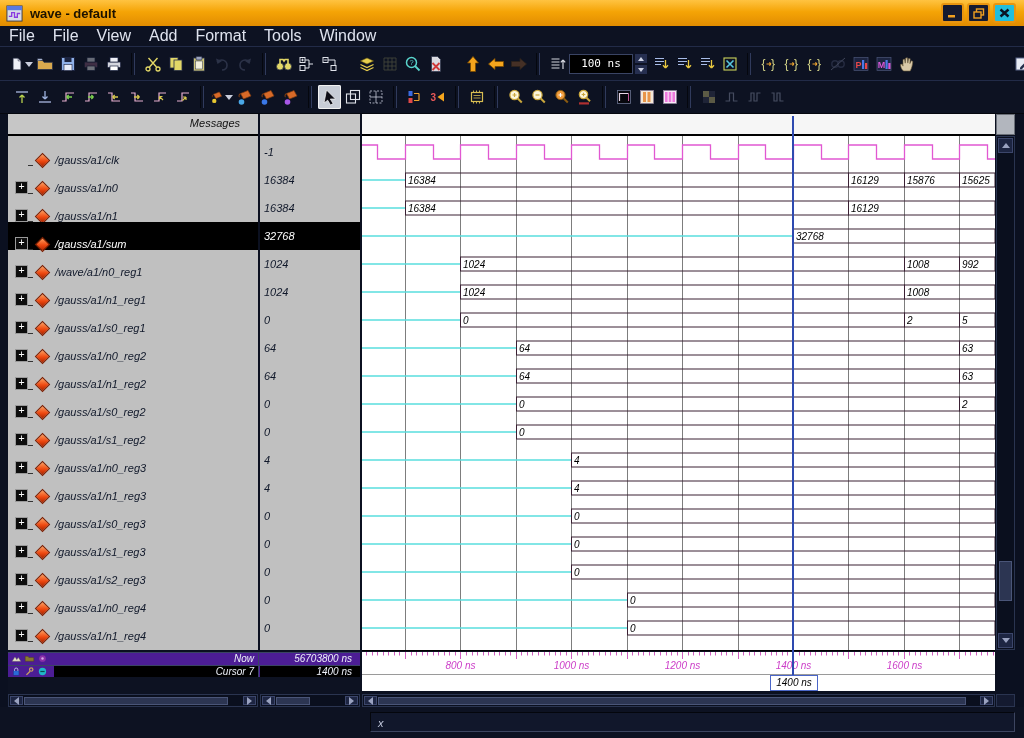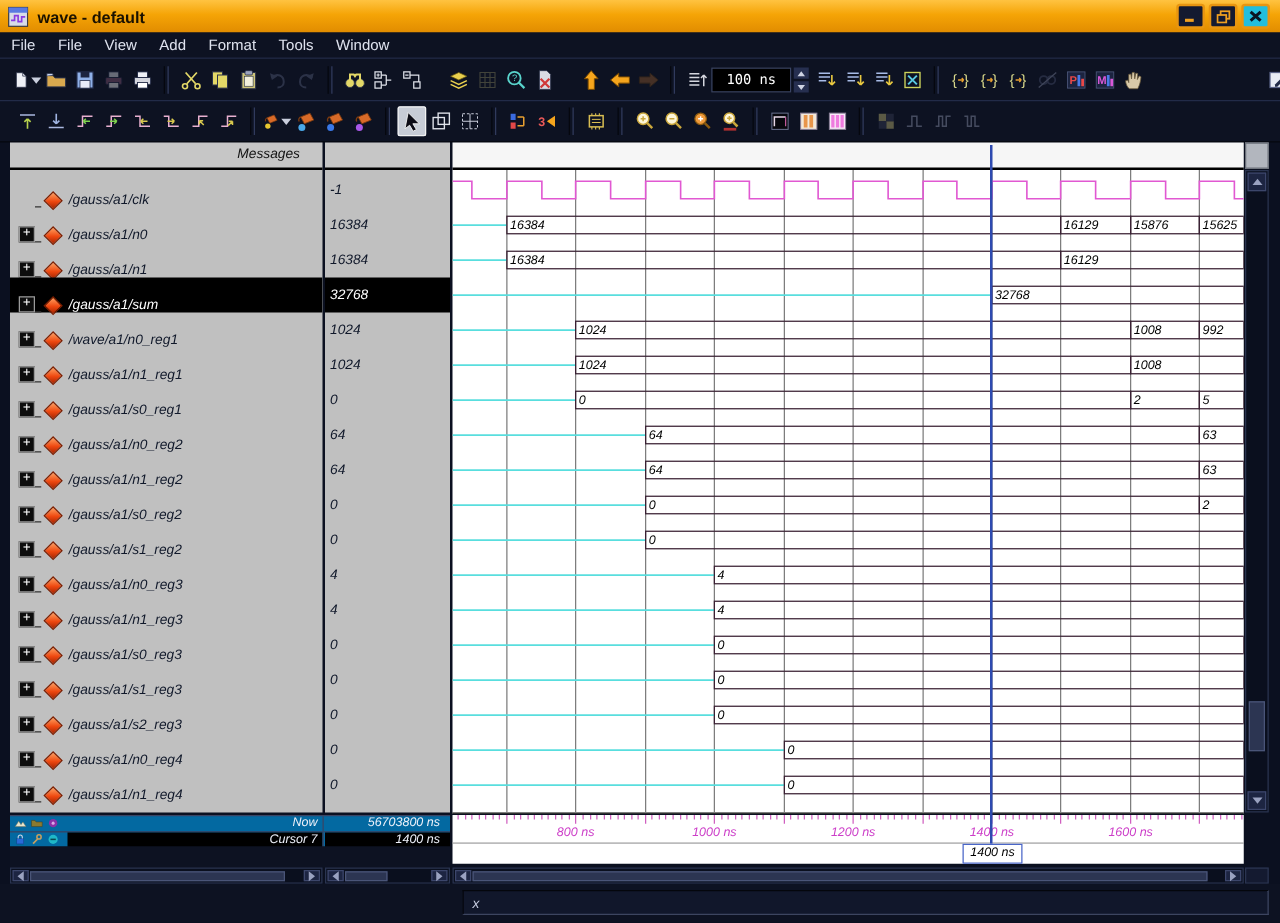--- a/index.html
+++ b/index.html
@@ -11,21 +11,21 @@
     background:linear-gradient(#ffc341,#f5a406 45%,#e18c00);display:flex;align-items:center;}
   #title-icon{width:17px;height:17px;margin-left:6px;}
   #title-text{margin-left:7px;font-size:13px;font-weight:bold;color:#1c1200;}
   .winbtns{margin-left:auto;margin-right:8px;display:flex;gap:3px;}
   .wbtn{width:19px;height:16px;border:2px solid #e89510;background:#141a30;border-radius:3px;
         display:flex;align-items:center;justify-content:center;}
   .wbtn.close{background:#22bedd;}
   
   #menubar{position:absolute;left:0;top:26px;width:1024px;height:20px;background:#0d1222;
     display:flex;align-items:center;border-bottom:1px solid #05070e;}
-  .menu-item{padding:2px 9px;font-size:12px;color:#dfe3ef;}
+  .menu-item{padding:2px 9px;font-size:16px;color:#dfe3ef;}
   
   .toolbar{position:absolute;left:0;width:1024px;background:#0d1222;display:flex;align-items:center;
     border-top:1px solid #222b48;}
   #tb1{top:46px;height:34px;}
   #tb2{top:80px;height:32px;border-bottom:1px solid #05070e;}
   .ticon{width:23px;height:24px;display:flex;align-items:center;justify-content:center;flex:0 0 auto;}
   .ticon.faded{opacity:.4;}
   .ticon.act{background:#c7ccd6;box-shadow:inset 0 0 0 1px #f2f2f2;border-radius:2px;}
   .tb-sep{width:2px;height:22px;border-left:1px solid #05070e;border-right:1px solid #303a5c;margin:0 6px;flex:0 0 auto;}
   .tb-gap{width:14px;flex:0 0 auto;}
@@ -66,21 +66,21 @@
   .sb-btn{position:absolute;background:#1d2542;border:1px solid #3c466b;box-sizing:border-box;
       display:flex;align-items:center;justify-content:center;}
   .tri{width:0;height:0;}
   .tri.l{border-top:4px solid transparent;border-bottom:4px solid transparent;border-right:5px solid #9aa2c0;}
   .tri.r{border-top:4px solid transparent;border-bottom:4px solid transparent;border-left:5px solid #9aa2c0;}
   .tri.u{border-left:4px solid transparent;border-right:4px solid transparent;border-bottom:5px solid #9aa2c0;}
   .tri.d{border-left:4px solid transparent;border-right:4px solid transparent;border-top:5px solid #9aa2c0;}
   .hsb{top:694px;height:13px;background:#0a0f1e;border:1px solid #2a3450;box-sizing:border-box;}
   .thumb{position:absolute;background:#2c3552;border:1px solid #4a5578;box-sizing:border-box;}
   
-  .frow{left:8px;width:352px;height:12px;background:#0369a1;border-top:1px solid #3a4464;font-size:10px;color:#eef1fa;}
+  .frow{left:8px;width:352px;height:12px;background:#4c1d95;border-top:1px solid #3a4464;font-size:10px;color:#eef1fa;}
   .frow .divl{position:absolute;left:250px;top:0;bottom:0;border-left:1px solid #3a4464;}
   .f-label{position:absolute;right:106px;top:0;line-height:12px;}
   .f-value{position:absolute;right:8px;top:0;line-height:12px;}
   .blackfield{position:absolute;top:0;bottom:0;background:#000;}
   .ficons{position:absolute;left:3px;top:0;display:flex;gap:2px;}
   
   #ruler{left:362px;top:652px;width:633px;height:22px;background:#fff;border-bottom:1px solid #9a9a9a;}
   #cursor-track{left:362px;top:675px;width:633px;height:16px;background:#fff;}
   #cursor-line{width:2px;background:#2e4ab0;top:116px;height:574px;z-index:5;}
   #cursor-box{z-index:6;width:46px;height:14px;background:#fff;border:1px solid #4a66c8;font-size:10px;

